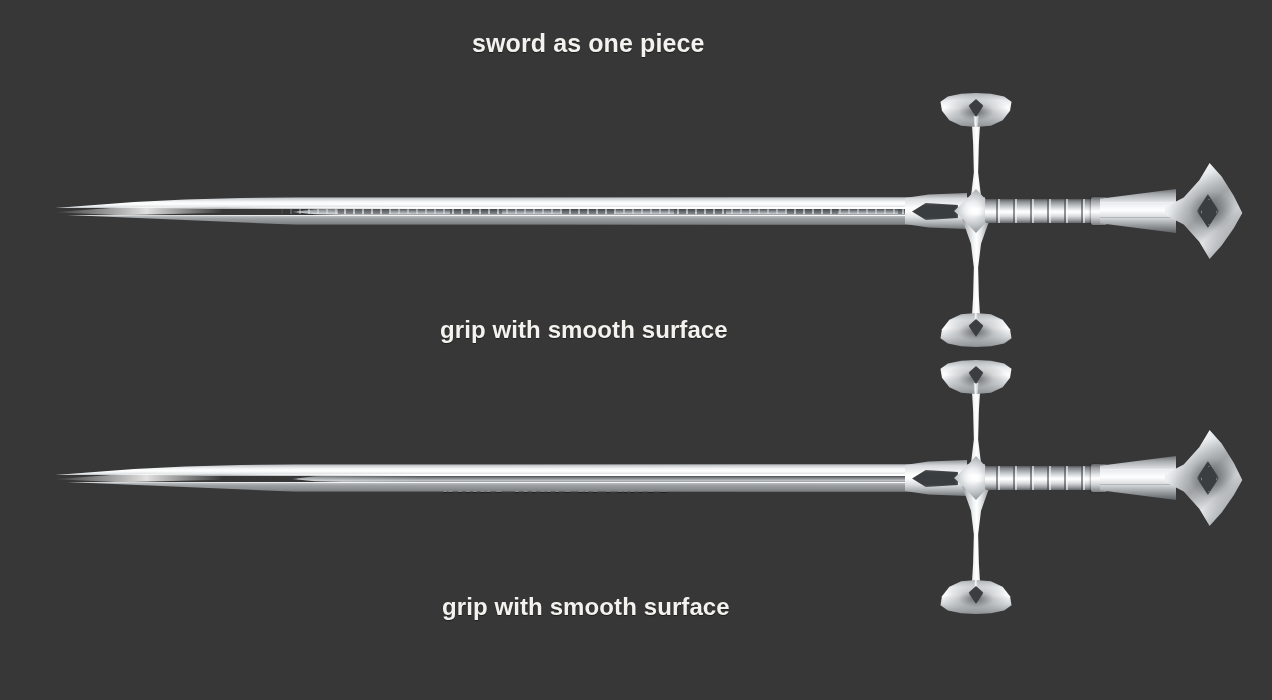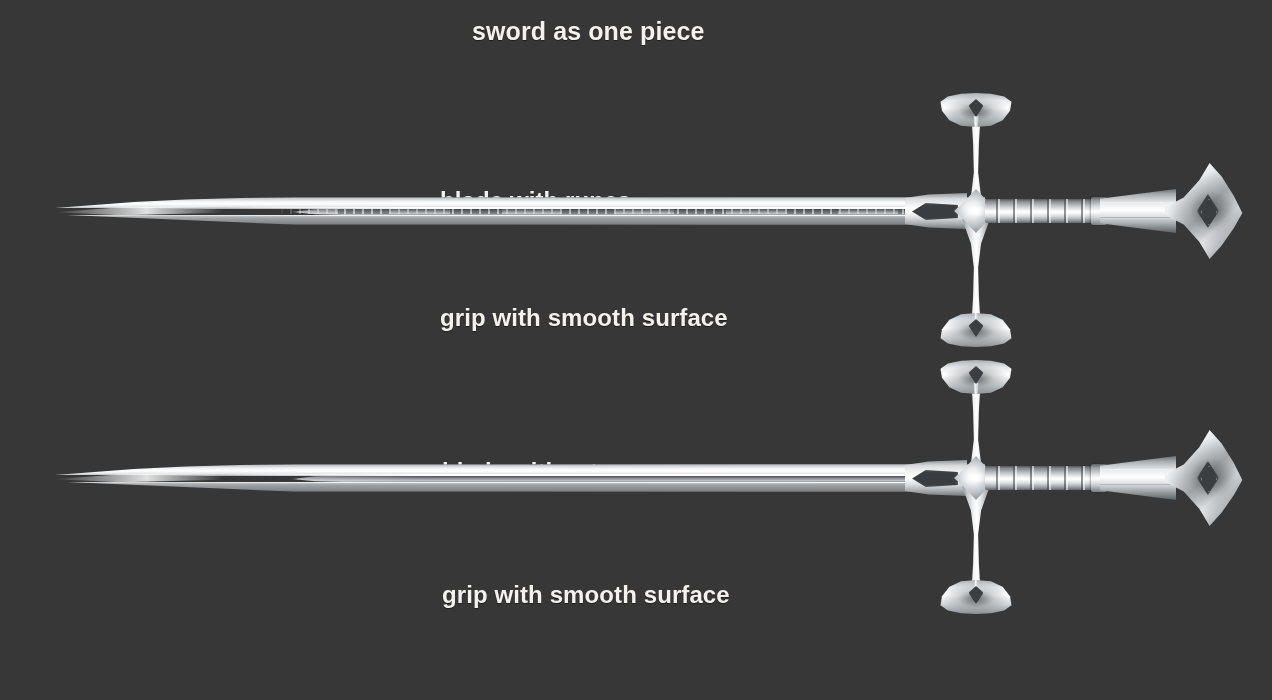--- a/index.html
+++ b/index.html
@@ -12,20 +12,21 @@
   #stage { position:absolute; inset:0; background:#373737; }
 
   
   .label {
     position:absolute;
     color:#f4f2ef;
     font-weight:bold;
     letter-spacing:.1px;
     white-space:pre;
     text-shadow:0 1px 1px rgba(0,0,0,.45);
+    margin-top:12px;
   }
   #title-caption { left:472px; top:17px; font-size:25px; }
   #caption-1 { left:440px; top:103px; font-size:24px; line-height:39px; }
   #caption-2 { left:442px; top:369px; font-size:24px; line-height:41px; }
 
   
   .sword { position:absolute; left:0; width:1272px; height:270px; }
   #sword-1 { top:85px; }
   #sword-2 { top:352px; }
 

